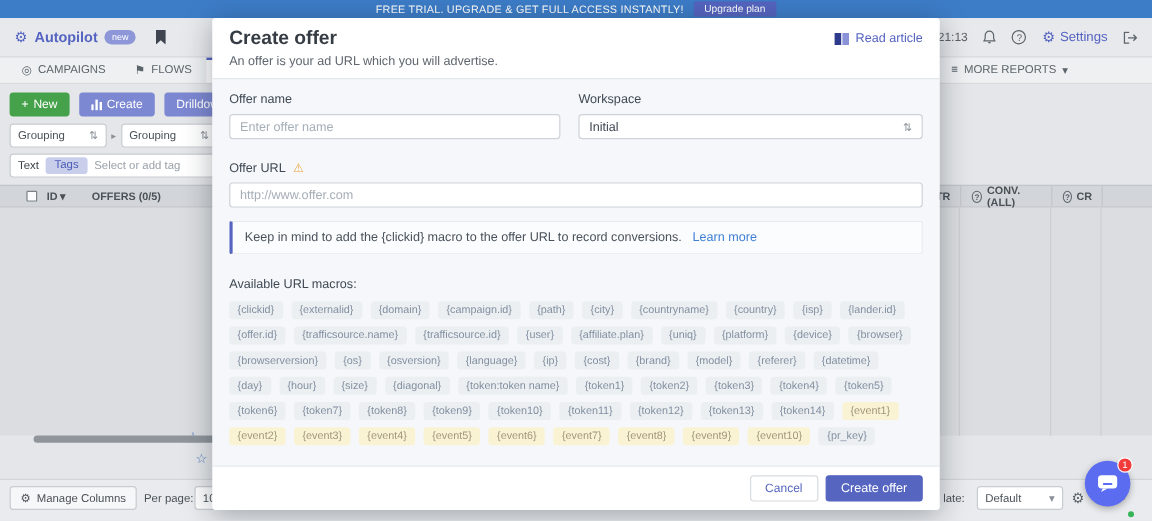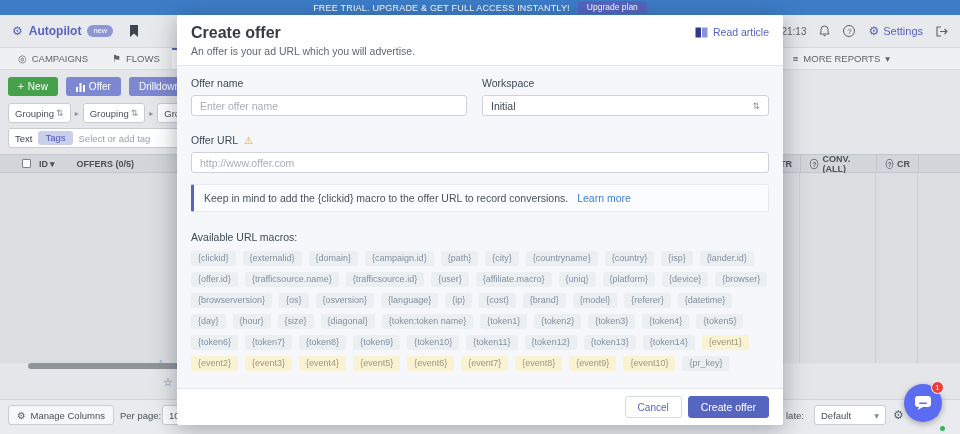--- a/index.html
+++ b/index.html
@@ -38,21 +38,21 @@
                   color:#5c646b; padding-right:70px; cursor:pointer; }
 
   
   .content { position:absolute; top:70px; left:0; right:0; bottom:35px; background:#e4e6e9; z-index:0; }
   .toolbar { position:absolute; top:7px; left:8px; display:flex; gap:8px; }
   .btn { border-radius:3px; font-size:10px; display:flex; align-items:center; gap:4px; padding:4px 10px; cursor:pointer; border:none; }
   .btn-new { background:#46a24a; color:#fff; }
   .btn-report,.btn-drill,.btn-edit { background:#7d88d2; color:#fff; }
   .grouping-row { position:absolute; top:33px; left:8px; display:flex; align-items:center; gap:4px; }
   .grp-select { background:#fff; border:1px solid #c9ccd1; border-radius:3px; height:20px; padding:0 6px;
-                display:flex; align-items:center; gap:2px; font-size:9.5px; color:#4a5157; cursor:pointer;justify-content:center; }
+                display:flex; align-items:center; gap:20px; font-size:9.5px; color:#4a5157; cursor:pointer;justify-content:center; }
   .grp-sep { color:#8a9097; font-size:8px; }
   .updown { color:#8a9097; font-size:9px; }
   .filter-bar { position:absolute; top:58px; left:8px; width:220px; height:20px; background:#fff;
                 border:1px solid #c9ccd1; border-radius:3px; display:flex; align-items:center; padding:0 6px; gap:6px; }
   .txt-tab { font-size:9.5px; color:#3c4248; cursor:pointer; }
   .tags-tab { font-size:9.5px; color:#4a5ab8; background:#c9cfea; border-radius:3px; padding:1px 7px 2px; cursor:pointer; }
   .tag-ph { font-size:9.5px; color:#9aa1a9; }
   .thead { position:absolute; top:84px; left:0; right:0; height:19px; background:#d2d5d9;
            border-top:1px solid #c3c6ca; border-bottom:1px solid #c3c6ca; display:flex; align-items:center; font-size:9px; color:#4a5157; }
   .checkbox { width:9px; height:9px; border:1px solid #7d838a; border-radius:1px; background:#fbfcfd; margin-left:22px; }
@@ -187,21 +187,21 @@
     <button class="btn btn-new">
       <span>+</span>
       <span>New</span>
     </button>
     <button class="btn btn-report">
       <svg width="9" height="10" viewBox="0 0 9 10">
           <rect x="0" y="5" width="2" height="5" fill="#fff"></rect>
           <rect x="3.5" y="1" width="2" height="9" fill="#fff"></rect>
           <rect x="7" y="3" width="2" height="7" fill="#fff"></rect>
         </svg>
-      <span>Offer</span>
+      <span>Create</span>
     </button>
     <button class="btn btn-drill">
       <span>Drilldown</span>
     </button>
     <button class="btn btn-edit">
       <span>✎</span>
     </button>
   </div>
   <div class="grouping-row" id="grouping-row">
       <span class="grp-select">
@@ -335,21 +335,21 @@
         <span class="chip">{path}</span>
         <span class="chip">{city}</span>
         <span class="chip">{countryname}</span>
         <span class="chip">{country}</span>
         <span class="chip">{isp}</span>
         <span class="chip">{lander.id}</span>
         <span class="chip">{offer.id}</span>
         <span class="chip">{trafficsource.name}</span>
         <span class="chip">{trafficsource.id}</span>
         <span class="chip">{user}</span>
-        <span class="chip">{affiliate.macro}</span>
+        <span class="chip">{affiliate.plan}</span>
         <span class="chip">{uniq}</span>
         <span class="chip">{platform}</span>
         <span class="chip">{device}</span>
         <span class="chip">{browser}</span>
         <span class="chip">{browserversion}</span>
         <span class="chip">{os}</span>
         <span class="chip">{osversion}</span>
         <span class="chip">{language}</span>
         <span class="chip">{ip}</span>
         <span class="chip">{cost}</span>

